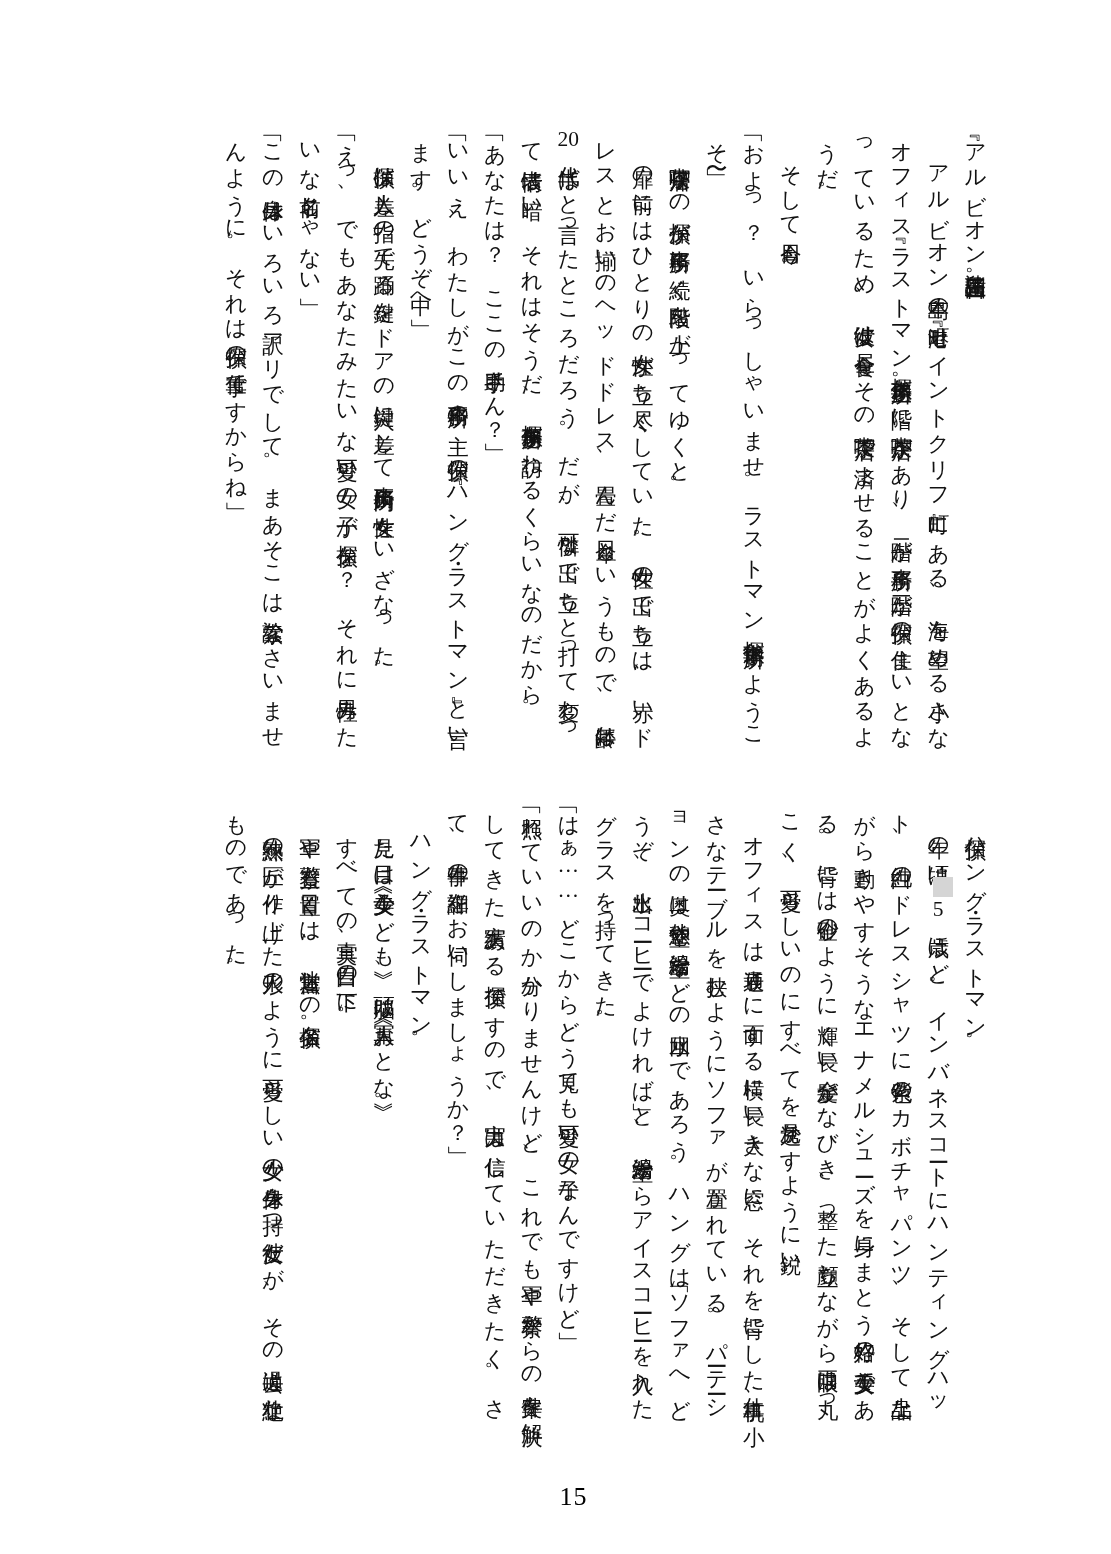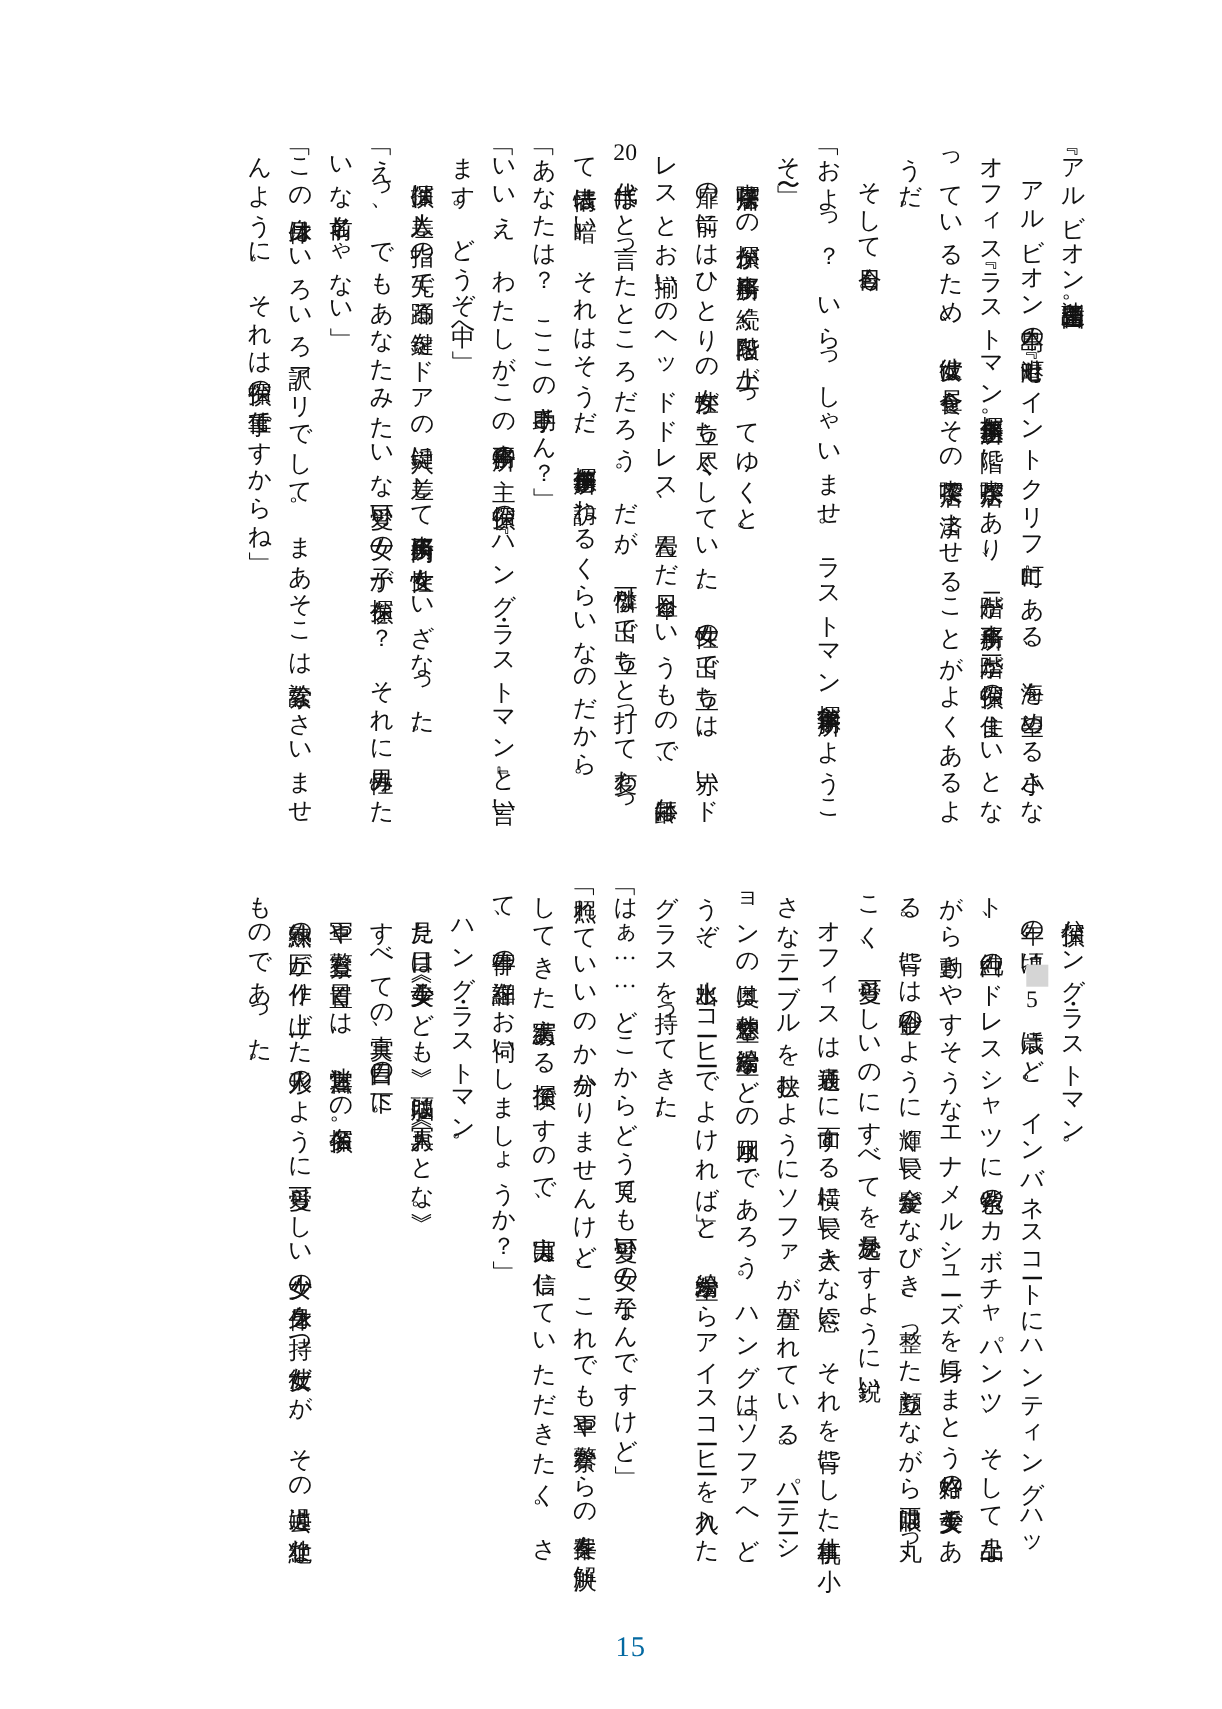--- a/index.html
+++ b/index.html
@@ -77,21 +77,21 @@
   }
 
   #page-number {
     position: absolute;
     left: 0;
     right: 0;
     bottom: 42px;
     text-align: center;
     font-size: 26px;
     font-family: "Liberation Serif", "DejaVu Serif", serif;
-    color: #0369a1;
+    color: #000000;
     letter-spacing: 1px;
     margin-left: 36px;
   }
 </style>
 </head>
 <body>
 
 <div id="page">
 
   <div id="block-upper" class="vblock">

